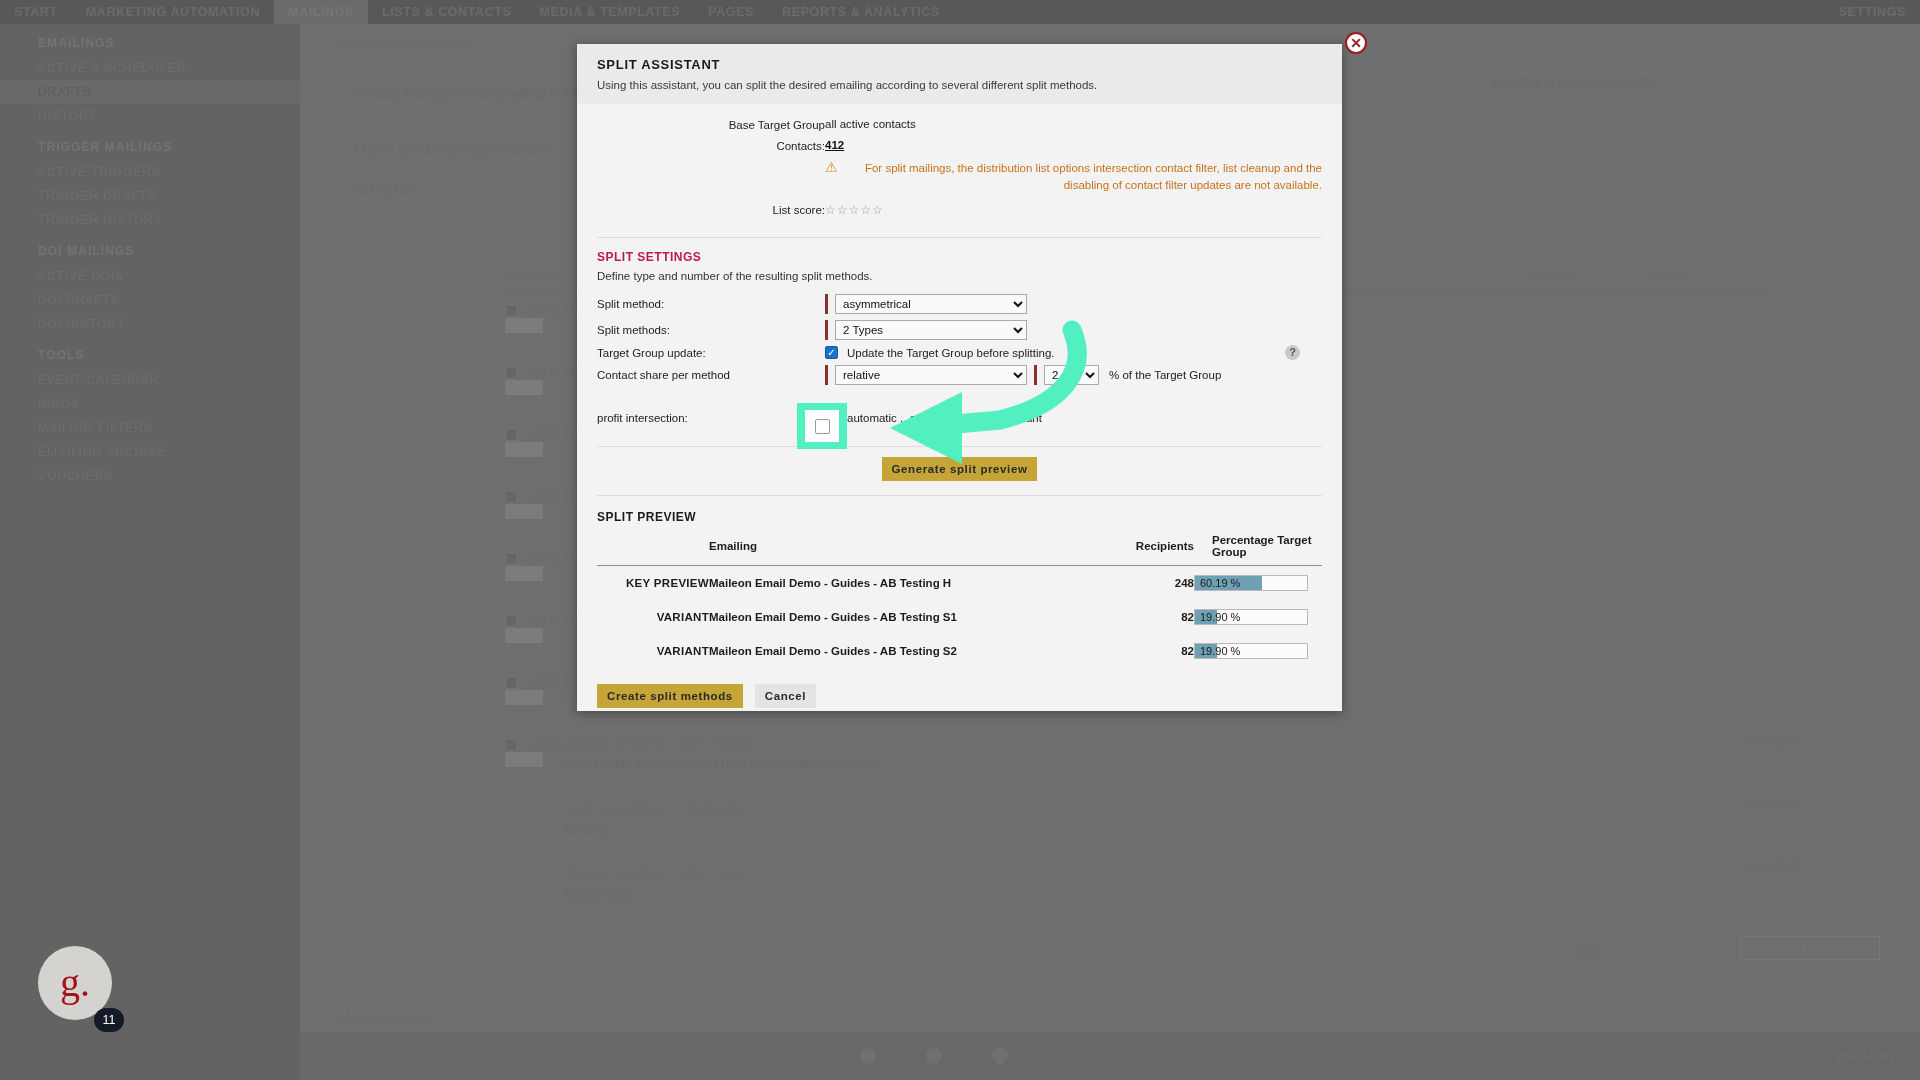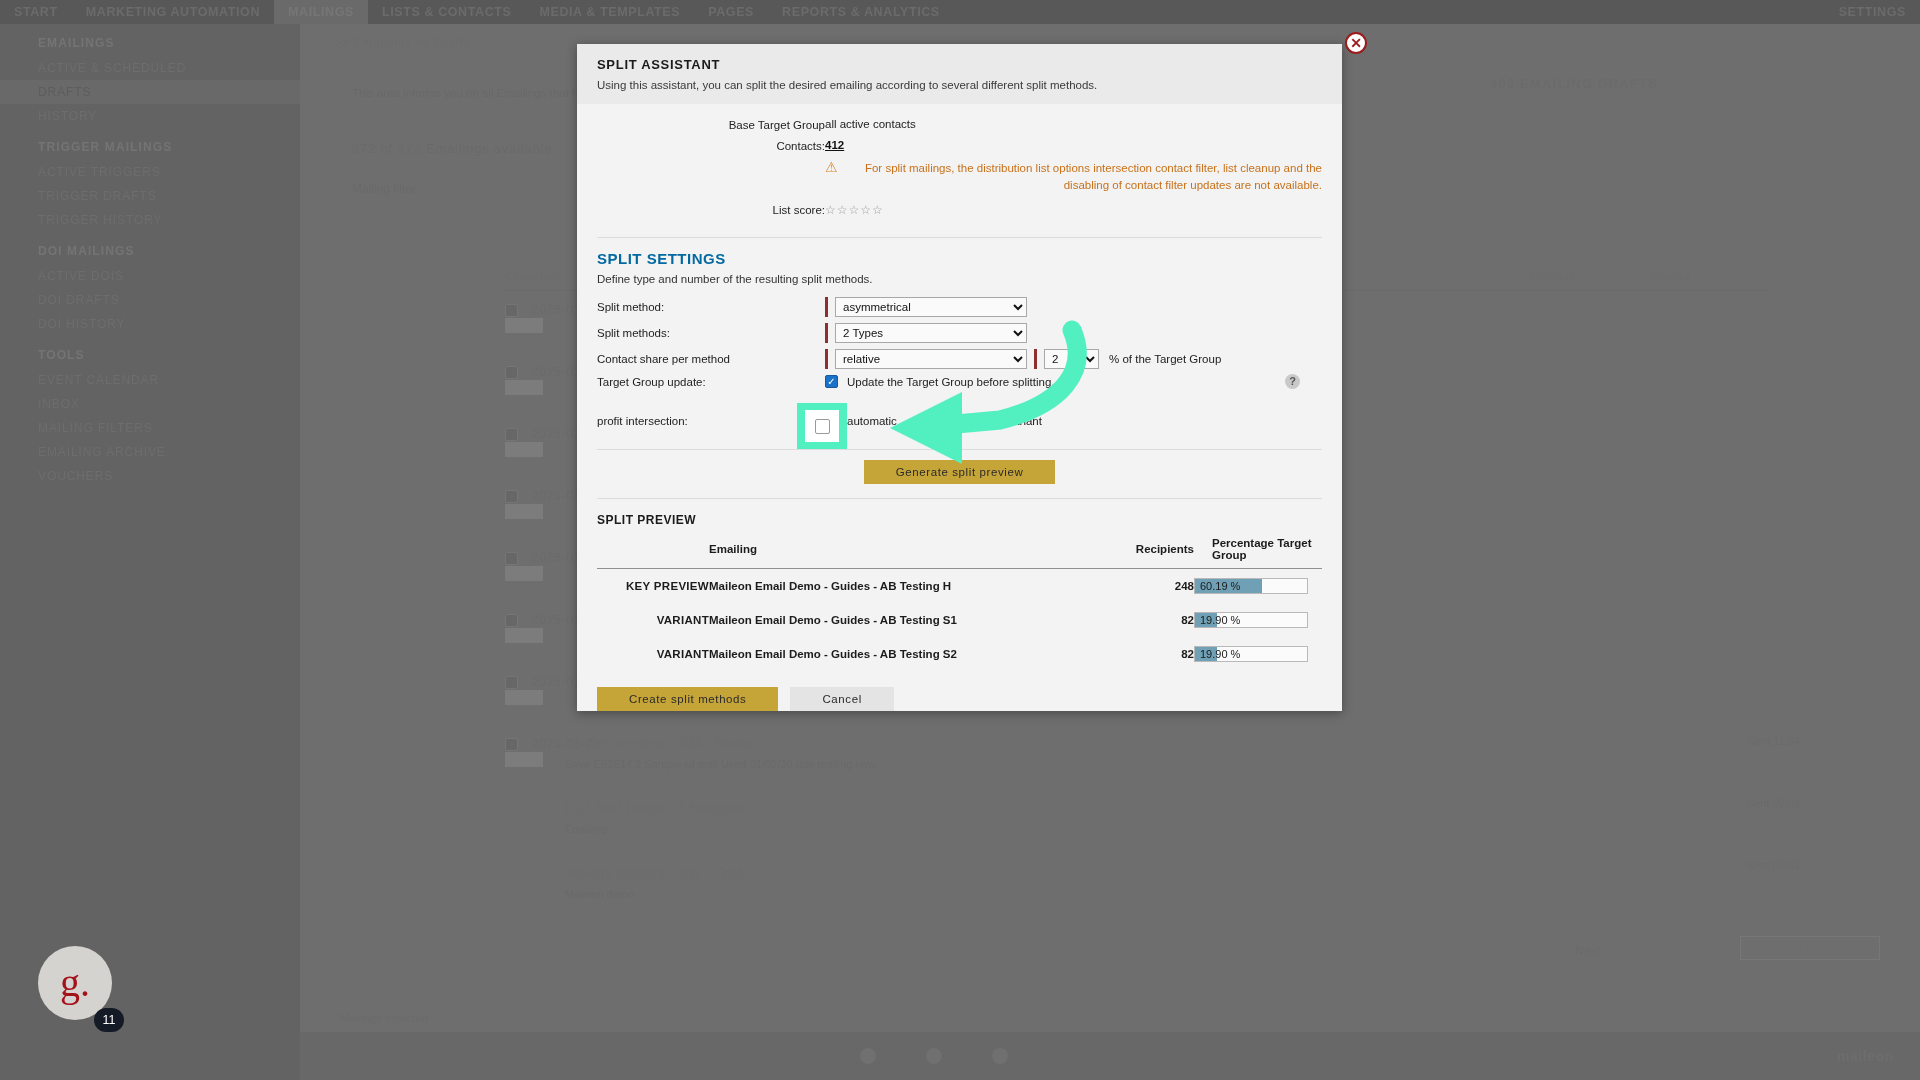--- a/index.html
+++ b/index.html
@@ -149,21 +149,21 @@
   .flabel { width: 228px; font-size: 11.5px; color: #222; padding-top: 1px; }
   .fvalue { font-size: 11.5px; color: #222; }
   .fvalue.link { font-weight: bold; text-decoration: underline; color: #111; }
 
   .warn { display: flex; gap: 10px; margin: 6px 0 10px 228px; max-width: 500px; }
   .warn-ico { color: #d98324; font-size: 14px; line-height: 1.1; }
   .warn-txt { font-size: 11.5px; color: #c8711a; line-height: 1.45; }
 
   .stars { color: #9d9d9d; font-size: 12px; letter-spacing: 1px; }
 
-  .sec-title { font-size: 15px; font-weight: bold; letter-spacing: .5px; color: #0369a1; }
+  .sec-title { font-size: 12px; font-weight: bold; letter-spacing: .5px; color: #be185d; }
   .sec-desc { font-size: 11.5px; color: #333; margin-top: 6px; margin-bottom: 12px; }
 
   .ctl-row { display: flex; align-items: center; margin-bottom: 6px; }
   .ctl-label { width: 228px; font-size: 11.5px; color: #222; }
   .req-bar { width: 3px; height: 20px; background: #8d2f2f; margin-right: 7px; }
   select.sel {
     font-family: "Liberation Sans", sans-serif; font-size: 11.5px; color: #111;
     background: #fafafa; border: 1px solid #a8a8a8; height: 20px;
     padding: 0 3px;
   }
@@ -192,22 +192,22 @@
     width: 50px; height: 46px; background: #52f0c0;
     display: flex; align-items: center; justify-content: center; z-index: 40;
   }
   .hl-inner {
     width: 34px; height: 32px; background: #fff;
     display: flex; align-items: center; justify-content: center;
   }
 
   .btn {
     font-family: "Liberation Sans", sans-serif;
-    font-size: 11.5px; font-weight: normal; letter-spacing: .6px;
-    border: none; padding: 6px 32px; cursor: pointer;
+    font-size: 11.5px; font-weight: bold; letter-spacing: .6px;
+    border: none; padding: 6px 10px; cursor: pointer;
   }
   .btn-gold { background: #c6a538; color: #2a2a2a; }
   .btn-grey { background: #e4e4e4; color: #2a2a2a; }
 
   .gen-wrap { display: flex; justify-content: center; padding: 10px 0 14px 0; }
 
   .preview-title {
     font-size: 12px; font-weight: bold; letter-spacing: .5px; color: #1b1b1b;
     padding: 14px 0 10px 0;
   }
@@ -427,40 +427,40 @@
             <option>asymmetrical</option>
           </select>
         </div>
 
         <div class="ctl-row">
           <div class="ctl-label">Split methods:</div>
           <div class="req-bar"></div>
           <select class="sel sel-wide">
             <option>2 Types</option>
           </select>
+        </div>
+
+        <div class="ctl-row" style="position:relative">
+          <div class="ctl-label">Target Group update:</div>
+          <div class="cb-on">✓</div>
+          <div class="cb-text">Update the Target Group before splitting.</div>
+          <div class="help-ico">?</div>
         </div>
 
         <div class="ctl-row">
           <div class="ctl-label">Contact share per method</div>
           <div class="req-bar"></div>
           <select class="sel sel-wide">
             <option>relative</option>
           </select>
           <div class="req-bar" style="margin-left:7px"></div>
           <select class="sel sel-small">
             <option>2</option>
           </select>
           <div class="pct-note">% of the Target Group</div>
-        </div>
-
-        <div class="ctl-row" style="position:relative">
-          <div class="ctl-label">Target Group update:</div>
-          <div class="cb-on">✓</div>
-          <div class="cb-text">Update the Target Group before splitting.</div>
-          <div class="help-ico">?</div>
         </div>
 
         <div class="ctl-row" style="margin-top:26px;margin-bottom:22px">
           <div class="ctl-label">profit intersection:</div>
           <div class="cb-off"></div>
           <div class="cb-text">automatic ...ettings of the profit variant</div>
         </div>
       </div>
 
       <div class="gen-wrap" style="border-top:1px solid #dcdcdc">

